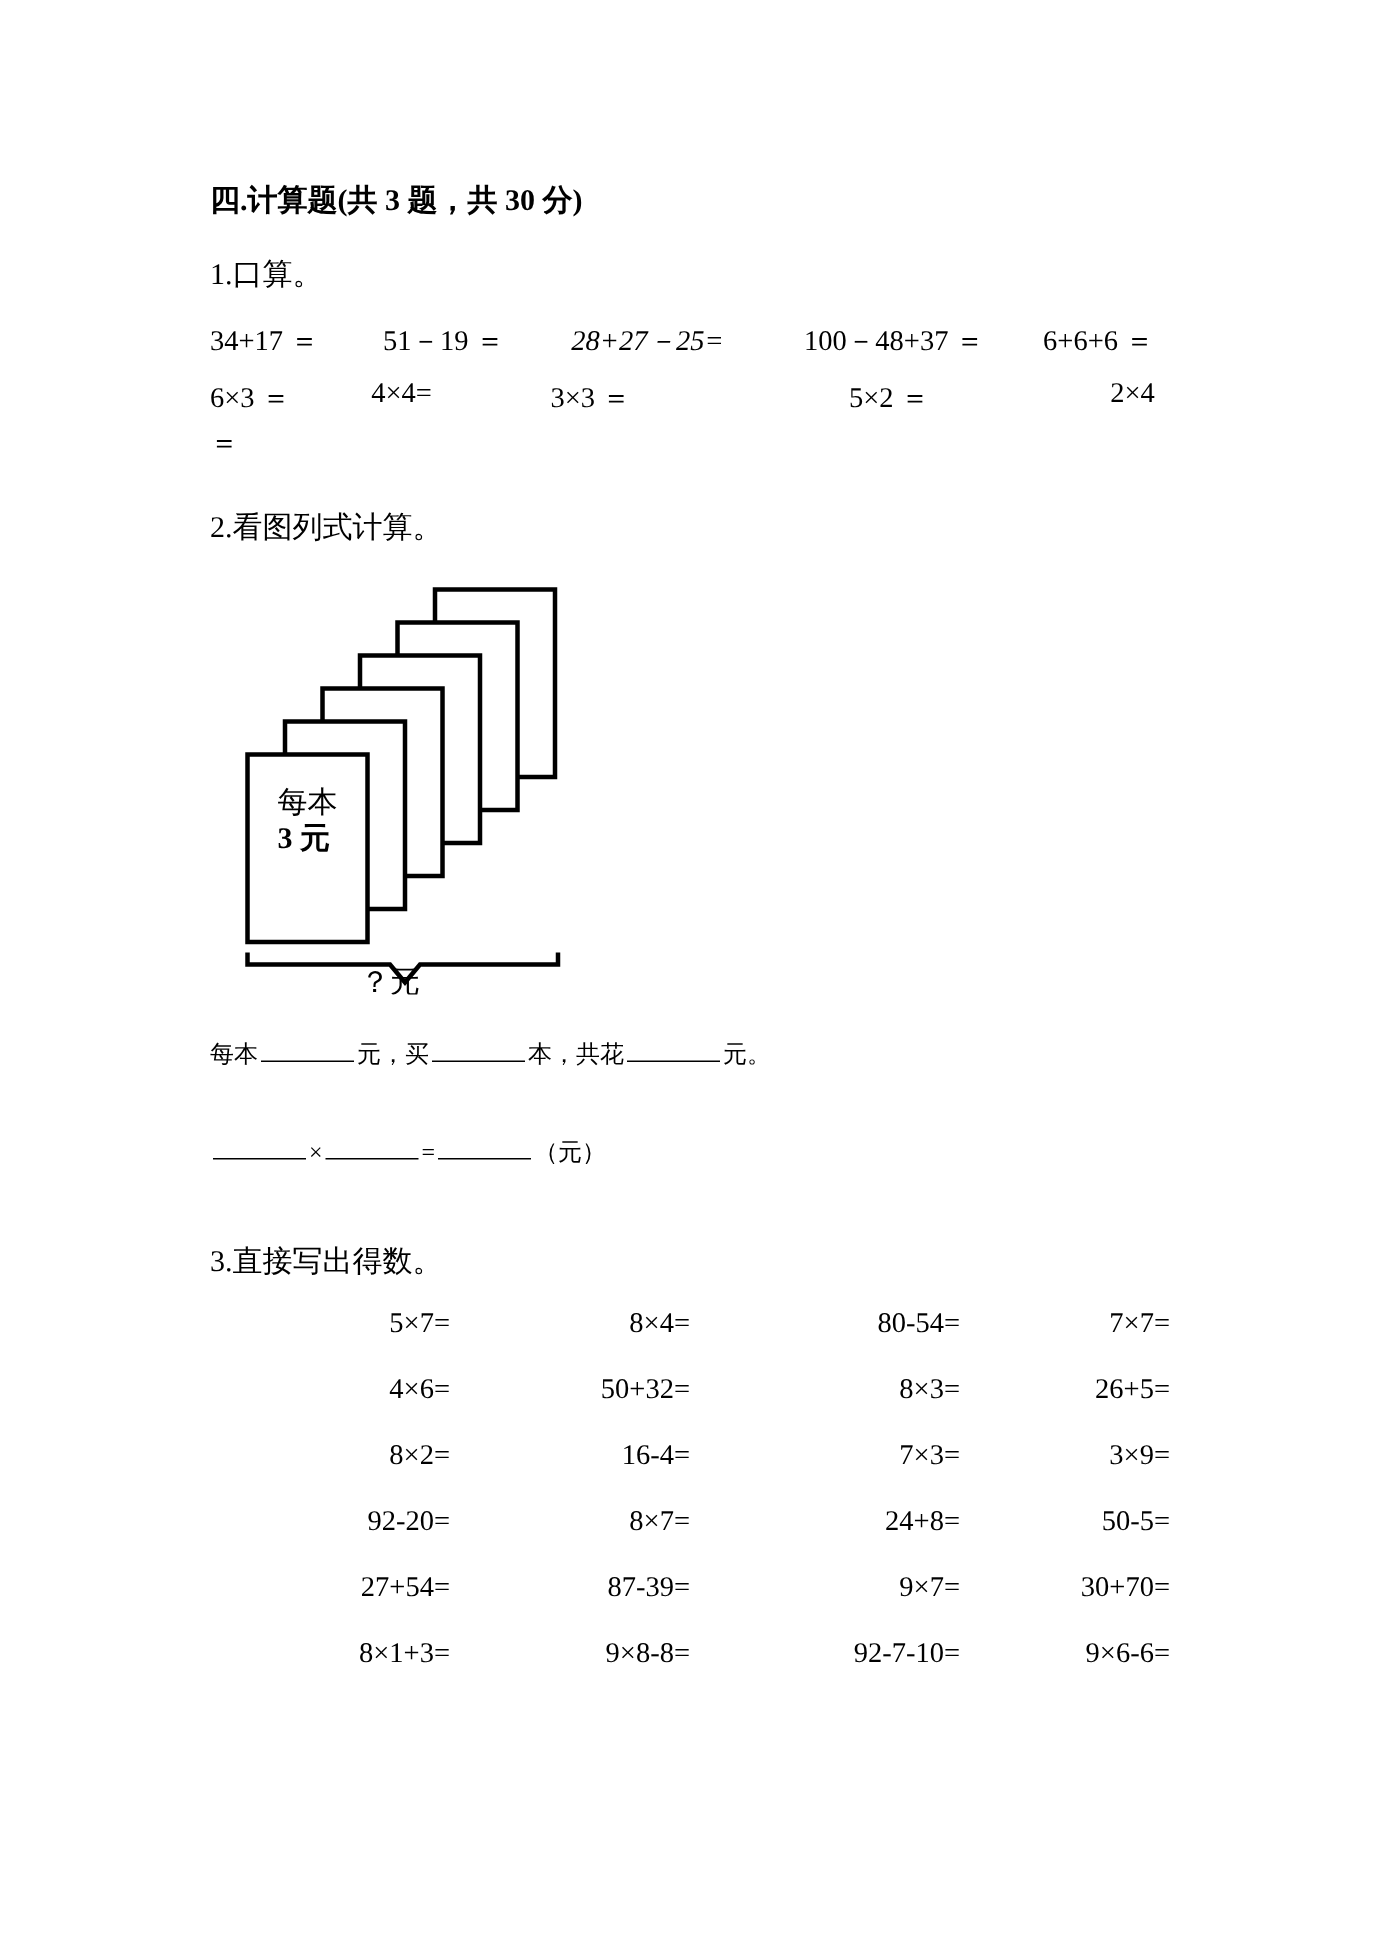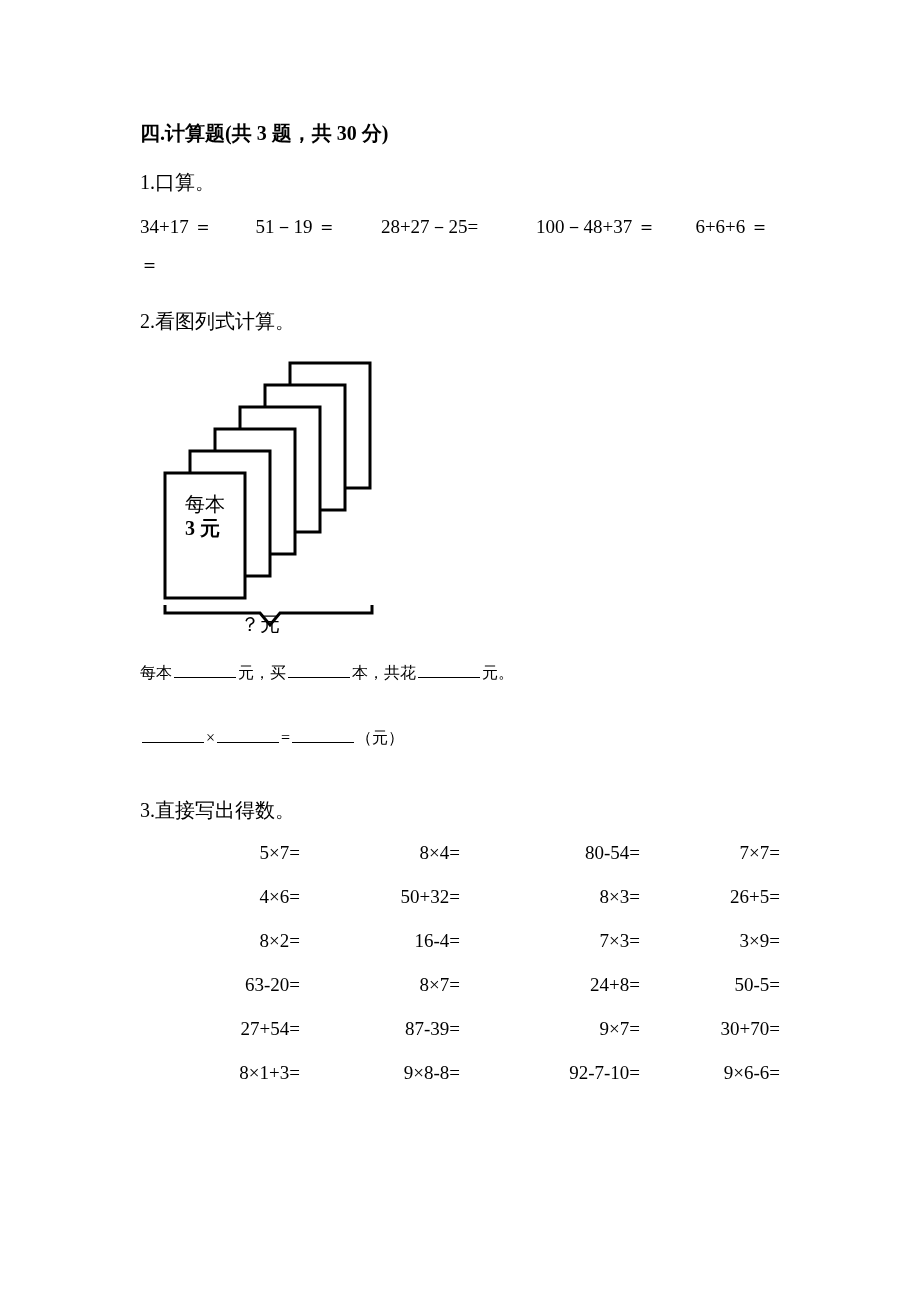--- a/index.html
+++ b/index.html
@@ -28,21 +28,21 @@
   .expr-grid-1 {
     display: flex;
     flex-wrap: nowrap;
     font-size: 19px;
     margin-bottom: 12px;
     gap: 24px;
   }
   .expr-grid-1 > span { display: inline-block; }
   .c1a { width: 108px; }
   .c1b { width: 120px; }
-  .c1c { width: 155px; }
+  .c1c { width: 155px; font-style: italic; }
   .c1d { width: 160px; }
   .c1e { width: 100px; }
   .expr-grid-1b {
     display: flex;
     flex-wrap: nowrap;
     font-size: 19px;
     margin-bottom: 4px;
   }
   .expr-grid-1b > span { display: inline-block; }
   .c2a { width: 108px; }
@@ -89,20 +89,27 @@
 
   <div class="q-line">1.口算。</div>
 
   <div class="expr-grid-1">
     <span class="c1a">34+17 ＝</span>
     <span class="c1b">51－19 ＝</span>
     <span class="c1c">28+27－25=</span>
     <span class="c1d">100－48+37 ＝</span>
     <span class="c1e">6+6+6 ＝</span>
   </div>
+  <div class="expr-grid-1b">
+    <span class="c2a">6×3 ＝</span>
+    <span class="c2b">4×4=</span>
+    <span class="c2c">3×3 ＝</span>
+    <span class="c2d">5×2 ＝</span>
+    <span class="c2e">2×4</span>
+  </div>
   <div class="eq-wrap">＝</div>
 
   <div class="q-line">2.看图列式计算。</div>
 
   <div class="figure">
     <svg width="260" height="280" viewBox="0 0 260 280">
       <g stroke="#000" stroke-width="3" fill="#fff">
         <rect x="150" y="10" width="80" height="125"></rect>
         <rect x="125" y="32" width="80" height="125"></rect>
         <rect x="100" y="54" width="80" height="125"></rect>
@@ -136,21 +143,21 @@
     <span>4×6=</span>
     <span>50+32=</span>
     <span>8×3=</span>
     <span>26+5=</span>
 
     <span>8×2=</span>
     <span>16-4=</span>
     <span>7×3=</span>
     <span>3×9=</span>
 
-    <span>63-20=</span>
+    <span>92-20=</span>
     <span>8×7=</span>
     <span>24+8=</span>
     <span>50-5=</span>
 
     <span>27+54=</span>
     <span>87-39=</span>
     <span>9×7=</span>
     <span>30+70=</span>
 
     <span>8×1+3=</span>

